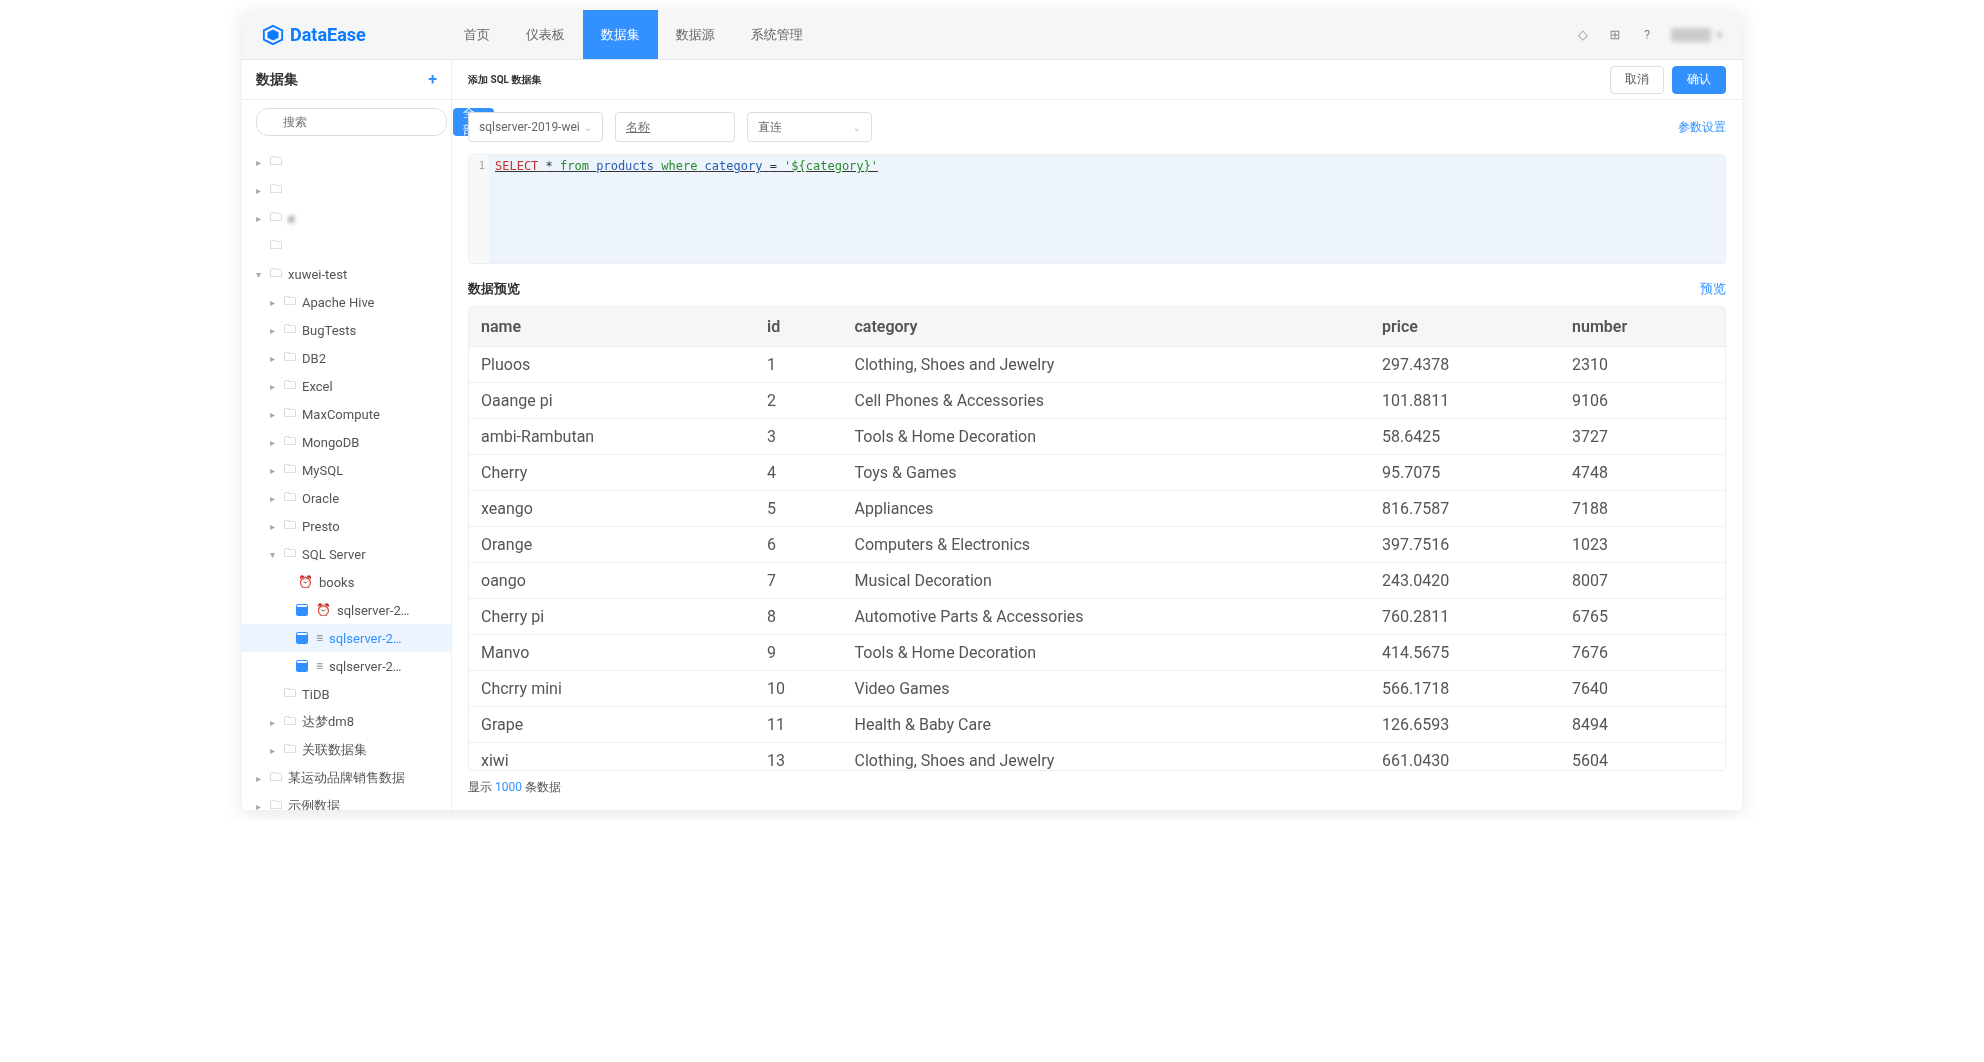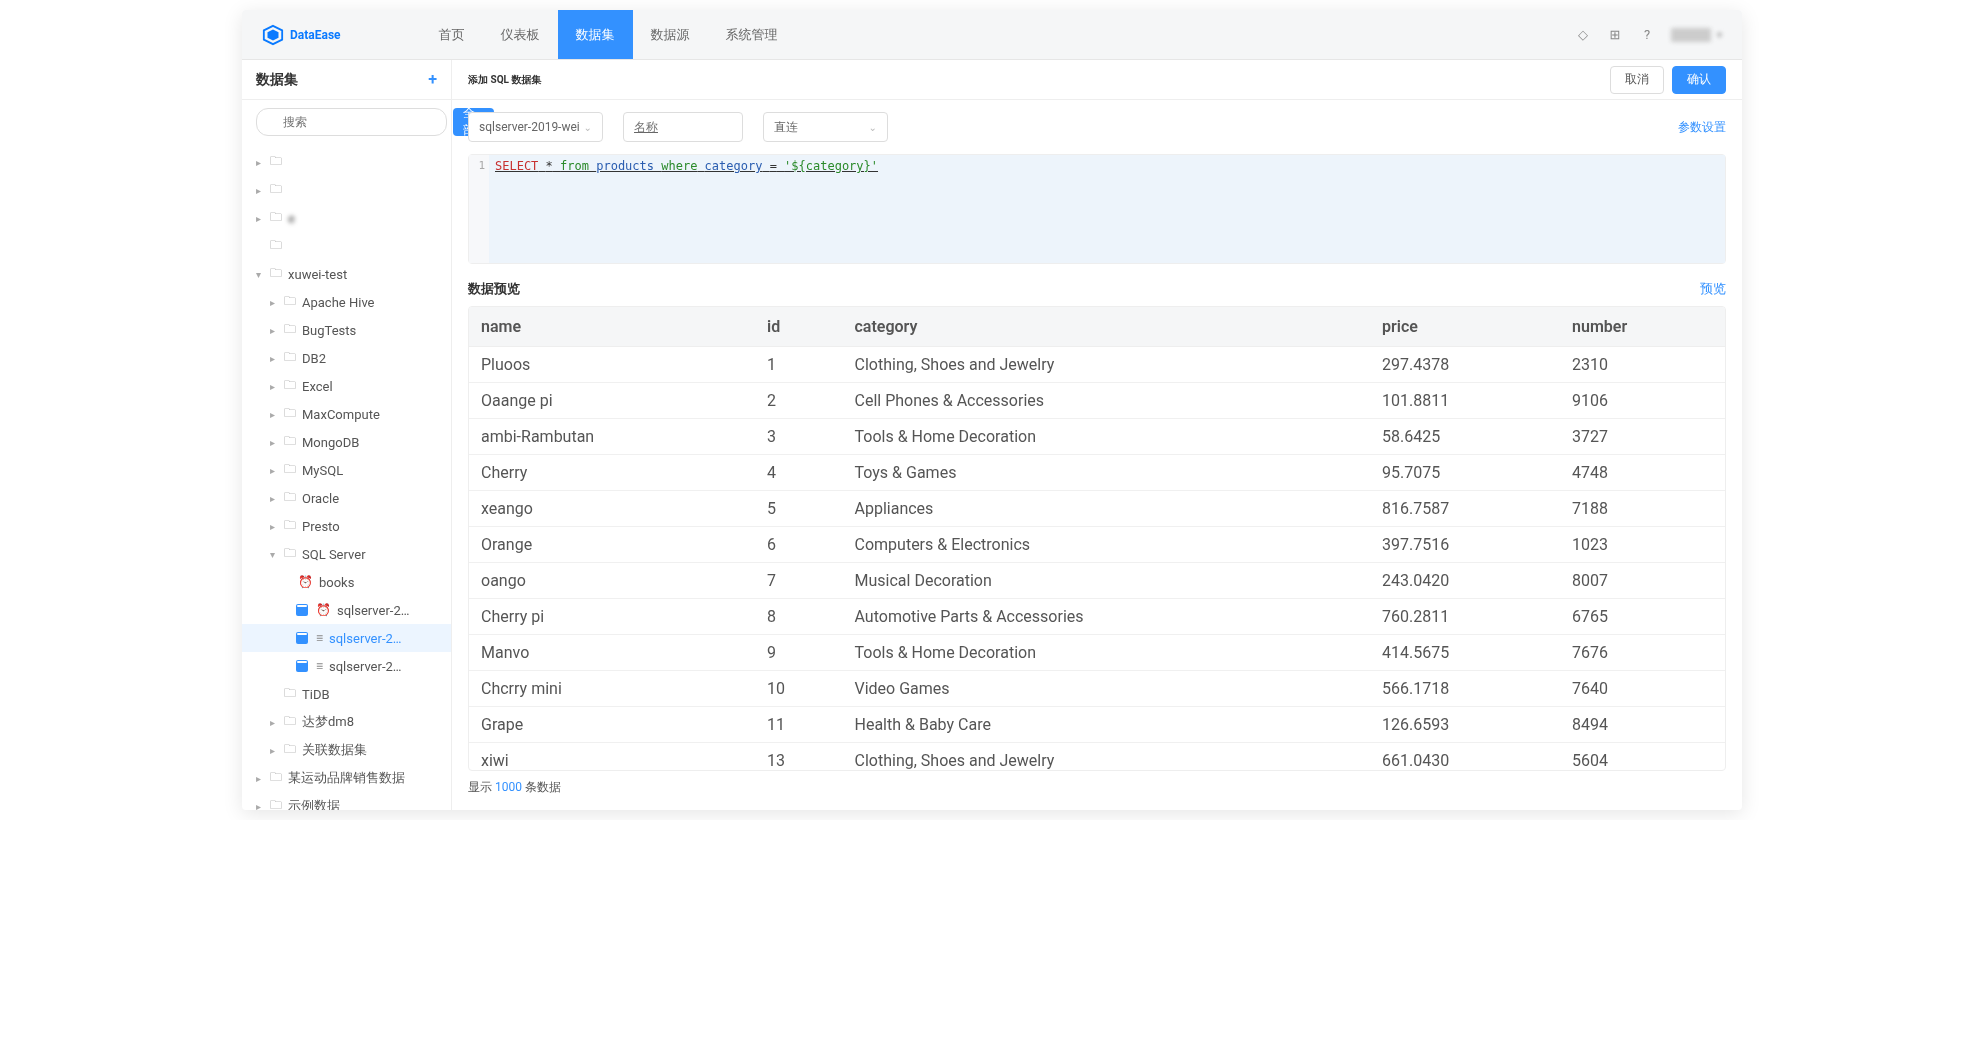--- a/index.html
+++ b/index.html
@@ -1,19 +1,19 @@
 <!DOCTYPE html>
 <html><head>
 <meta charset="utf-8">
 <style>
 * { margin:0; padding:0; box-sizing:border-box; }
 body { font-family:-apple-system,BlinkMacSystemFont,"Segoe UI",Roboto,sans-serif; font-size:13px; color:#333; background:#fff; }
 .app { width:1500px; height:800px; display:flex; flex-direction:column; box-shadow:0 4px 20px rgba(0,0,0,0.1); margin:10px auto; border-radius:4px; overflow:hidden;}
 .topbar { height:50px; background:#f5f6f7; display:flex; align-items:center; padding:0 20px; border-bottom:1px solid #e6e6e6;}
-.logo { display:flex; align-items:center; font-size:12px; font-weight:700; color:#0a7aff; margin-right:80px;}
+.logo { display:flex; align-items:center; font-size:18px; font-weight:700; color:#0a7aff; margin-right:80px;}
 .logo svg { margin-right:6px; }
 .nav { display:flex; height:100%; }
 .nav-item { padding:0 18px; display:flex; align-items:center; color:#666; cursor:pointer; }
 .nav-item.active { background:#3391ff; color:#fff; }
 .topbar-right { margin-left:auto; display:flex; align-items:center; gap:16px; color:#888;}
 .topbar-right .icn { width:16px; height:16px; cursor:pointer; display:flex; align-items:center; justify-content:center;}
 .user-section { display:flex; align-items:center; gap:6px; filter:blur(2px);}
 .body { flex:1; display:flex; overflow:hidden;}
 .sidebar { width:210px; border-right:1px solid #eee; display:flex; flex-direction:column;}
 .side-header { height:40px; display:flex; align-items:center; justify-content:space-between; padding:0 14px; font-weight:600; font-size:14px; border-bottom:1px solid #eee;}
@@ -30,21 +30,21 @@
 .tree-item .fico { margin:0 6px 0 2px; color:#888; font-size:12px;}
 .tree-item .tlabel { white-space:nowrap; overflow:hidden; text-overflow:ellipsis;}
 .indent-1 { padding-left:28px;} .indent-2 { padding-left:42px;}
 .blur { filter:blur(2px);}
 .main { flex:1; display:flex; flex-direction:column; overflow:hidden;}
 .main-header { height:40px; display:flex; align-items:center; justify-content:space-between; padding:0 16px; border-bottom:1px solid #eee;}
 .main-title { font-weight:700; font-size:10px;}
 .hdr-btns { display:flex; gap:8px;}
 .btn { height:28px; padding:0 14px; border-radius:4px; font-size:12px; cursor:pointer; border:1px solid #ddd; background:#fff; color:#555;}
 .btn.primary { background:#3391ff; color:#fff; border-color:#3391ff;}
-.controls-row { padding:12px 16px; display:flex; gap:20px; align-items:center;}
+.controls-row { padding:12px 16px; display:flex; gap:12px; align-items:center;}
 .sel-box { height:30px; border:1px solid #ddd; border-radius:4px; padding:0 10px; font-size:12px; color:#666; display:flex; align-items:center; justify-content:space-between; cursor:pointer; background:#fff;}
 .sel-box .chev { color:#bbb; font-size:10px;}
 .name-input { width:120px;text-decoration:underline;} .ds-sel{width:135px;} .conn-sel{width:125px;}
 .param-link { margin-left:auto; color:#3391ff; font-size:12px; cursor:pointer;}
 .sql-editor { margin:0 16px; border:1px solid #eee; border-radius:4px; height:110px; font-family:Menlo,Consolas,monospace; font-size:12px; display:flex;}
 .gutter { width:20px; background:#f7f8fa; text-align:right; padding:4px 4px 0 0; color:#aaa; font-size:11px;}
 .code-area { flex:1; background:#edf4fb; padding:4px 6px;}
 .code-line { white-space:pre;text-decoration:underline;}
 .kw-select{color:#c73030;} .kw-from{color:#2a8a2a;} .kw-where{color:#2a8a2a;} .kw-ident{color:#2a5db0;} .kw-str{color:#2a8a2a;} .kw-op{color:#333;}
 .preview-header { margin:16px 16px 0; display:flex; justify-content:space-between; align-items:center; font-size:13px; font-weight:600;}

